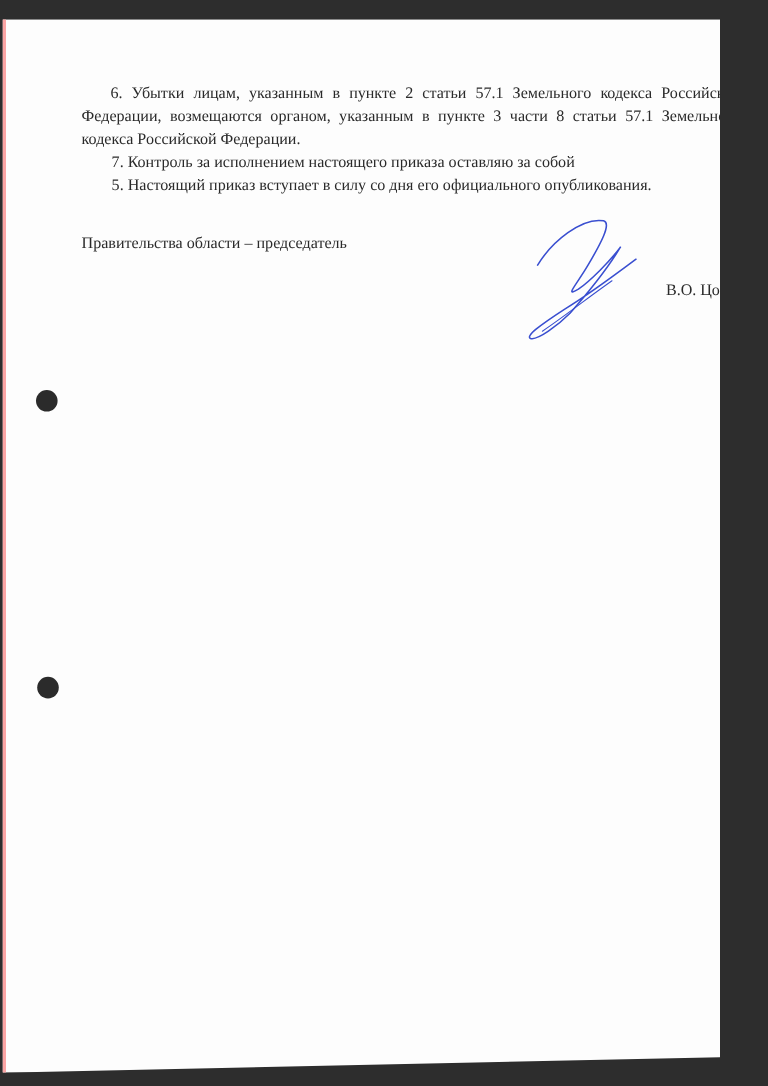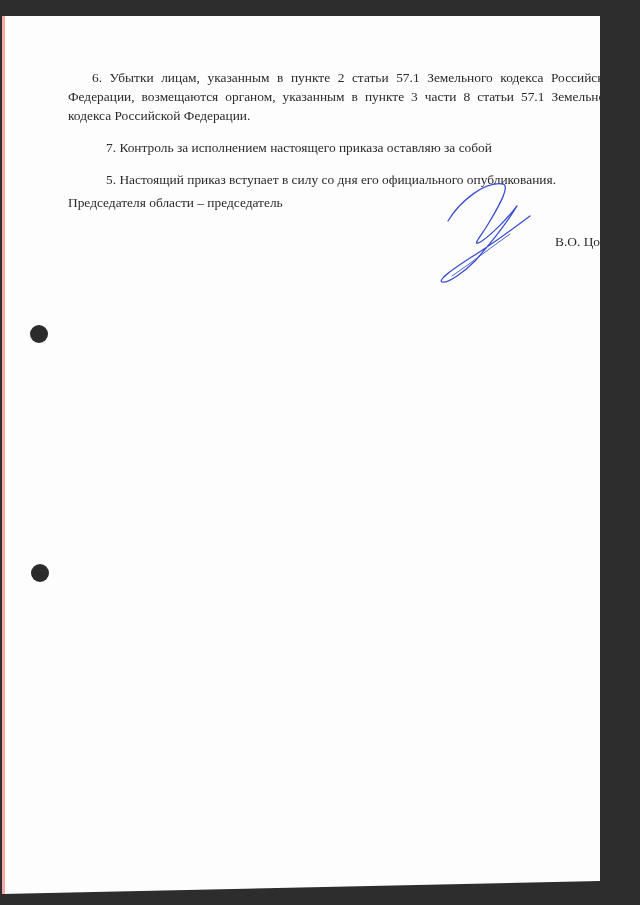--- a/index.html
+++ b/index.html
@@ -32,21 +32,21 @@
       left: 63px;
       top: 52px;
       width: 549px;
     }
     .para {
       text-align: justify;
       text-indent: 24px;
       margin: 0;
     }
     .item {
-      margin: 13px;
+      margin: 0;
       padding-left: 25px;
     }
     .sig-block {
       position: absolute;
       left: 63px;
       top: 177px;
       width: 549px;
     }
     .sig-line {
       margin: 0;
@@ -80,21 +80,21 @@
 
 <div class="page">
 
   <div class="body-block text">
     <p class="para">6. Убытки лицам, указанным в пункте 2 статьи 57.1 Земельного кодекса Российской Федерации, возмещаются органом, указанным в пункте 3 части 8 статьи 57.1 Земельного кодекса Российской Федерации.</p>
     <p class="item">7.  Контроль за исполнением настоящего приказа оставляю за собой</p>
     <p class="item">5.  Настоящий приказ вступает в силу со дня его официального опубликования.</p>
   </div>
 
   <div class="sig-block text">
-    <p class="sig-line">Председателя области – председатель</p>
+    <p class="sig-line">Правительства области – председатель</p>
   </div>
 
   <svg class="signature" viewBox="0 0 120 115">
     <path d="M18 45 C 30 25, 55 5, 73 8 C 80 10, 70 28, 60 45 C 50 62, 40 72, 52 65 C 62 58, 78 42, 87 30 C 78 45, 60 68, 45 85 C 35 95, 18 108, 12 106 C 8 104, 20 95, 40 82 C 60 70, 80 55, 100 40" fill="none" stroke="#3a4fd0" stroke-width="1.3" stroke-linecap="round" stroke-linejoin="round"></path>
     <path d="M22 100 C 40 88, 60 72, 80 58" fill="none" stroke="#3a4fd0" stroke-width="0.9" stroke-linecap="round"></path>
   </svg>
 
   <div class="sig-name text">В.О. Цой</div>
 
   <div class="punch-hole hole-1"></div>

